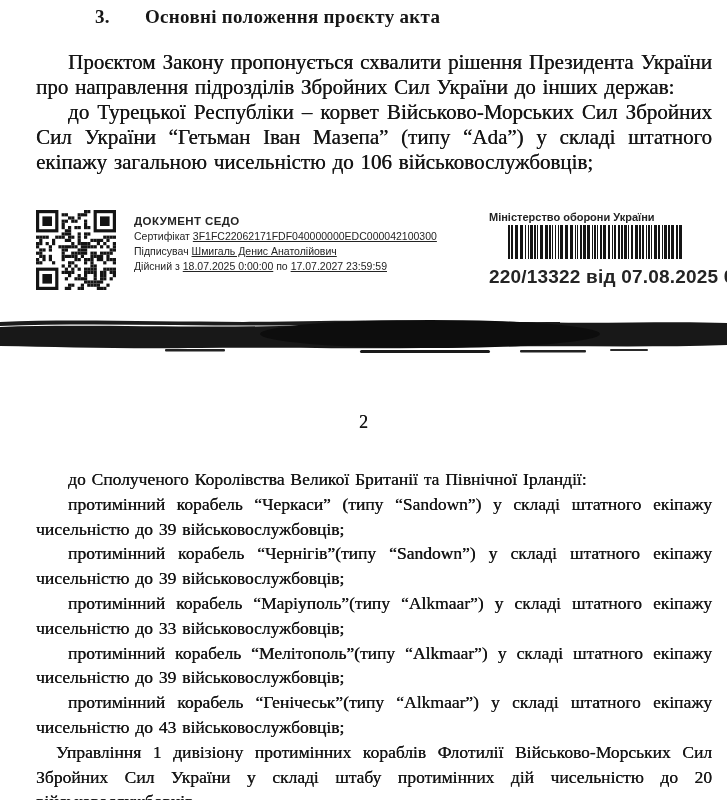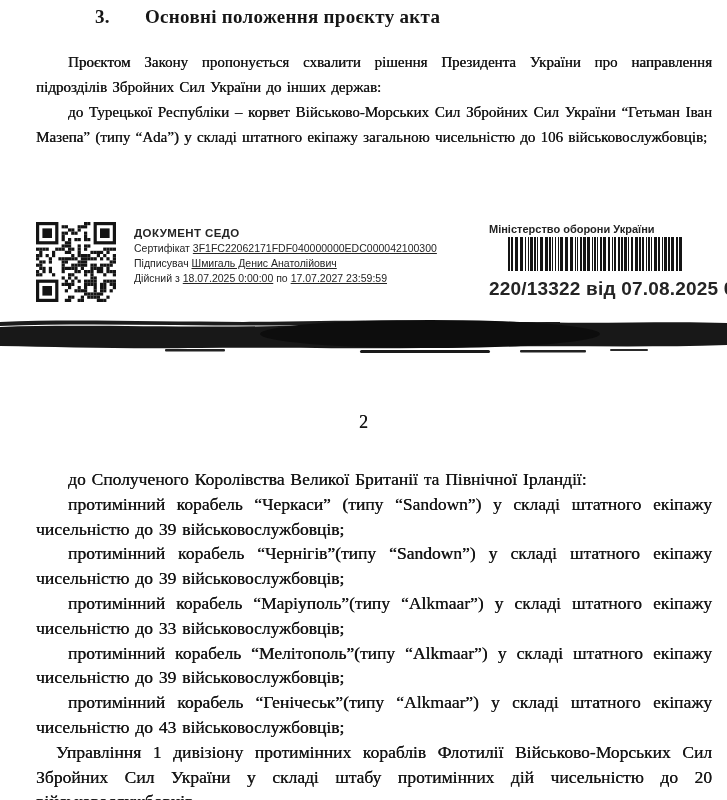--- a/index.html
+++ b/index.html
@@ -8,29 +8,29 @@
     font-family:"Liberation Serif","DejaVu Serif",serif;color:#161616;padding-left:28px;
   }
   
   .heading{
     position:absolute;top:6px;left:95px;font-size:19px;font-weight:bold;
     letter-spacing:.3px;white-space:nowrap;
   }
   .heading .hnum{display:inline-block;width:50px;}
   .body1{
     position:absolute;top:50px;left:36px;width:676px;
-    font-size:15px;line-height:25px;font-family:Liberation Serif, serif;
+    font-size:21px;line-height:25px;font-family:Liberation Serif, serif;
   }
   .para{
     margin:0;text-align:justify;text-indent:32px;word-spacing:1.5px;
     text-shadow:.3px 0 0 currentColor;
   }
   
   .stamp-row{
-    position:absolute;top:222px;left:36px;width:665px;display:flex;align-items:flex-start;
+    position:absolute;top:210px;left:36px;width:665px;display:flex;align-items:flex-start;
     font-family:"Liberation Sans","DejaVu Sans",sans-serif;color:#242424;
   }
   .qr{width:80px;height:80px;flex:none;}
   .sedo{margin-left:18px;padding-top:5px;width:330px;}
   .sedo-title{font-size:11.5px;font-weight:bold;letter-spacing:.4px;margin-bottom:2px;}
   .sedo-line{font-size:10.5px;line-height:15px;white-space:nowrap;}
   .u{text-decoration:underline;}
   .reg{margin-left:auto;width:212px;text-align:left;padding-top:1px;}
   .reg-org{font-size:11px;font-weight:600;white-space:nowrap;}
   .reg-barcode{display:block;margin:2px auto 0 auto;}

